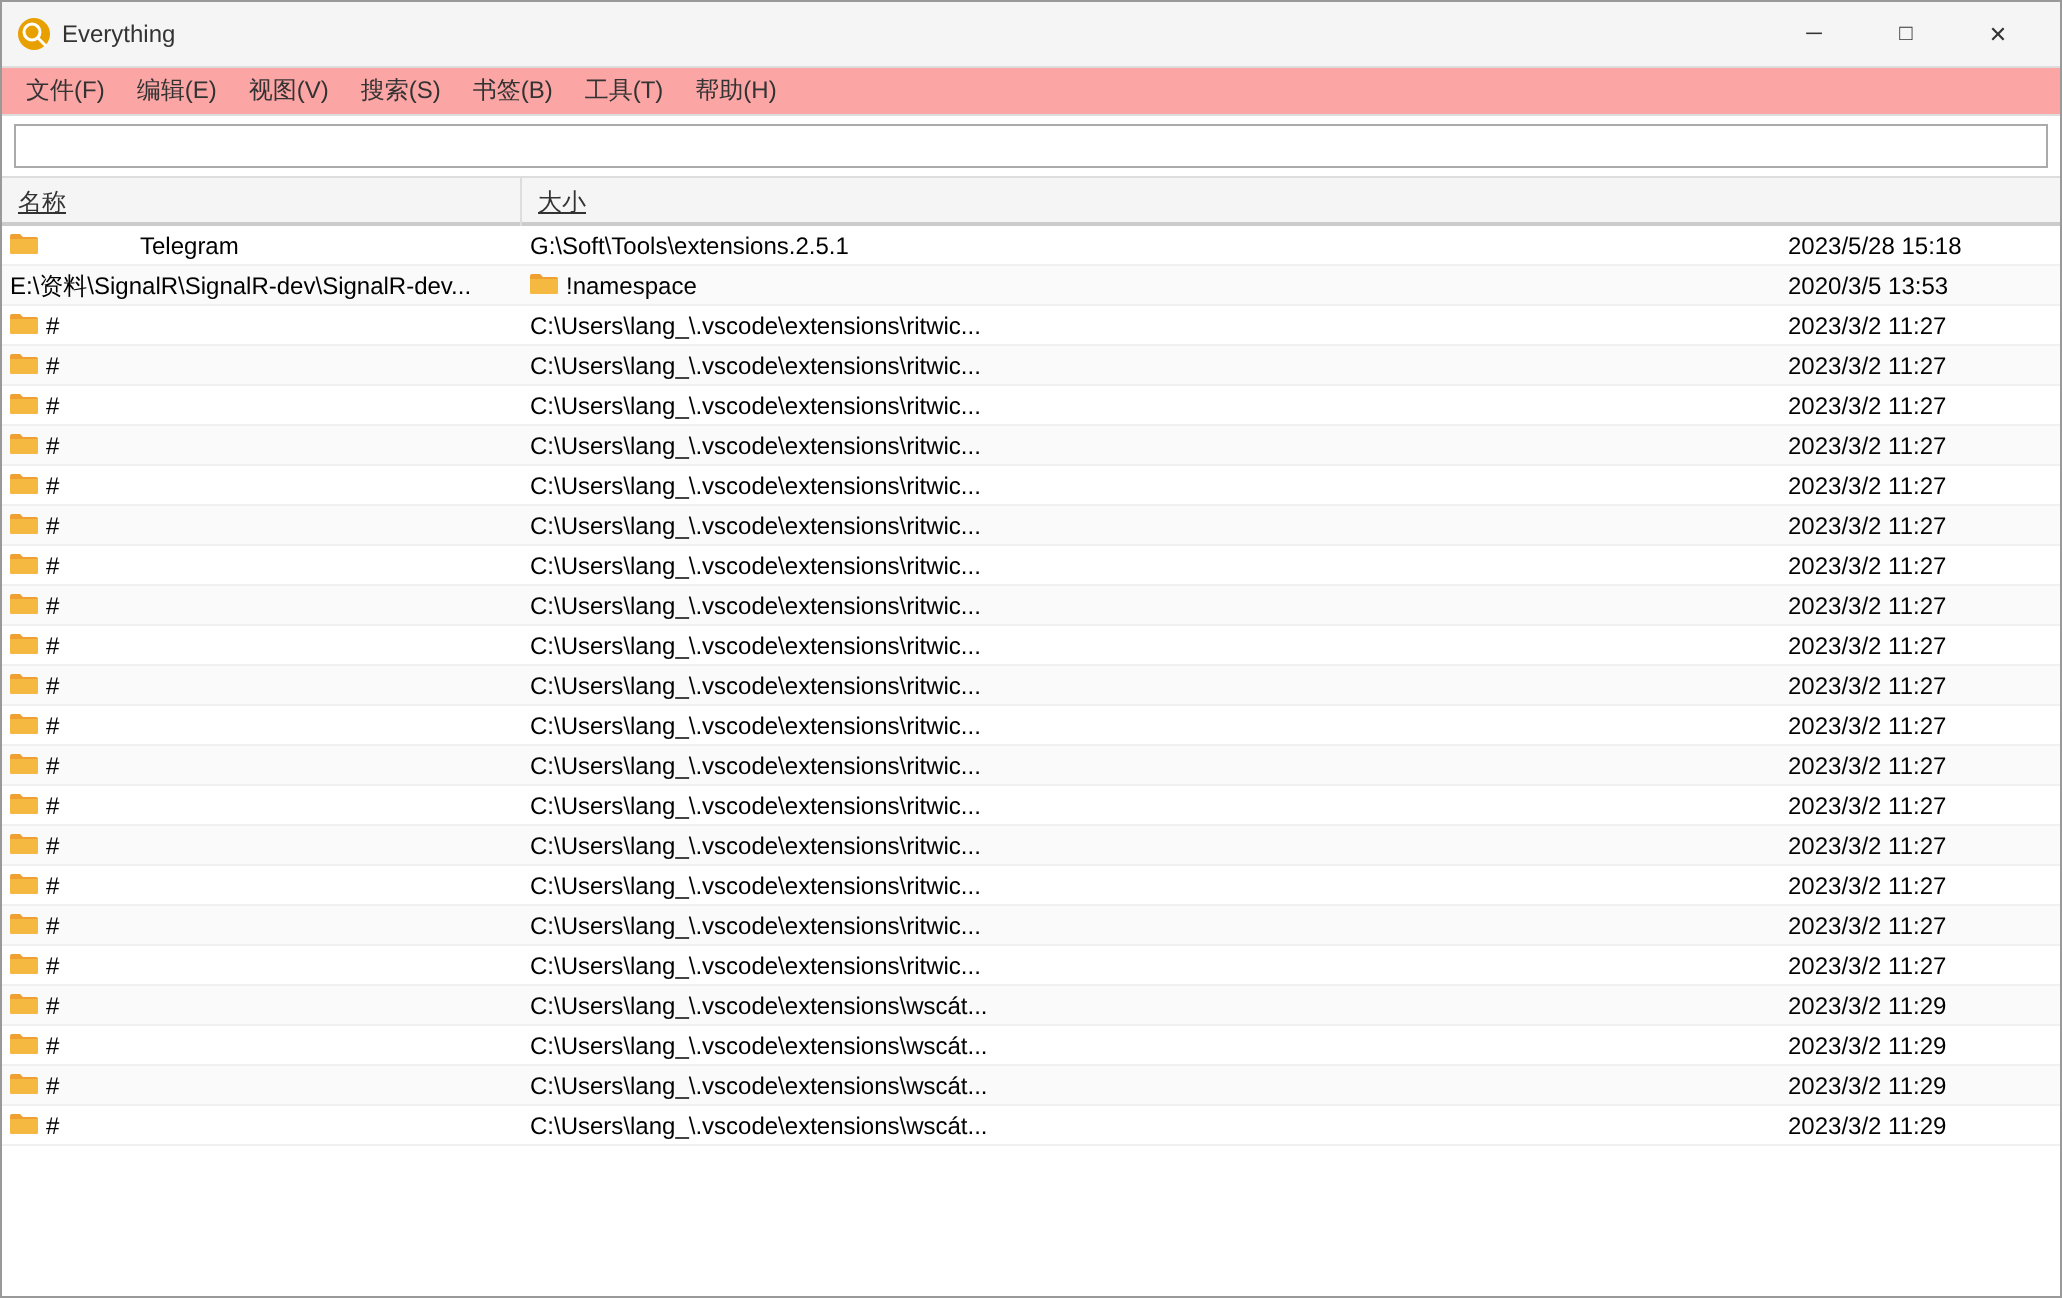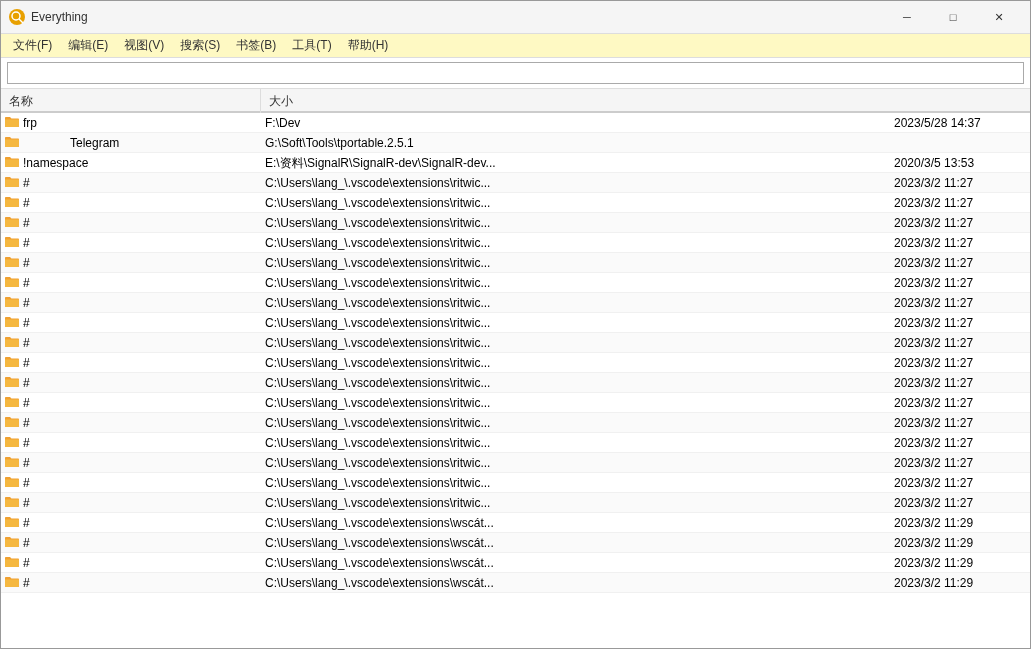--- a/index.html
+++ b/index.html
@@ -61,21 +61,21 @@
       background: transparent;
       cursor: pointer;
       display: flex;
       align-items: center;
       justify-content: center;
       font-size: 11px;
       color: #333;
     }
     .menu-bar {
       height: 24px;
-      background: #fef9c3;
+      background: #fca5a5;
       display: flex;
       align-items: center;
       border-bottom: 1px solid #ddd;
       padding: 0 4px;
     }
     .menu-item {
       padding: 2px 8px;
       cursor: pointer;
       font-size: 12px;
       color: #333;
@@ -116,20 +116,21 @@
     .col-header {
       padding: 0 4px 0 8px;
       font-size: 12px;
       color: #333;
       font-weight: normal;
       height: 24px;
       display: flex;
       align-items: center;
       border-right: 1px solid #ddd;
       cursor: pointer;
+      text-decoration: underline;
     }
     .col-header:last-child {
       border-right: none;
     }
     .table-body {
       flex: 1;
       overflow-y: auto;
       overflow-x: hidden;
     }
     .table-row {
@@ -212,52 +213,41 @@
   <div class="search-bar">
     <input class="search-input" type="text" style="">
   </div>
 
   <div class="table-container">
     <div class="table-header">
       <div class="col-header">名称</div>
       <div class="col-header">大小</div>
     </div>
     <div class="table-body" id="table-body">
-    <div class="table-row">
-          <div class="cell cell-name">
-            <span style="flex-shrink: 0;"><svg width="14" height="12" viewBox="0 0 14 12" fill="none" xmlns="http://www.w3.org/2000/svg">
-    <path d="M0 2C0 1.45 0.45 1 1 1H5L6.5 2.5H13C13.55 2.5 14 2.95 14 3.5V10C14 10.55 13.55 11 13 11H1C0.45 11 0 10.55 0 10V2Z" fill="#f0a030"></path>
-    <path d="M0 3.5H14V10C14 10.55 13.55 11 13 11H1C0.45 11 0 10.55 0 10V3.5Z" fill="#f5b840"></path>
-  </svg></span>
-            <span style="overflow: hidden; text-overflow: ellipsis; white-space: nowrap;">frp</span>
-          </div>
-          <div class="cell">F:\Dev</div>
-          <div class="cell"></div>
-          <div class="cell">2023/5/28 14:37</div>
-        </div>
         <div class="table-row">
           <div class="cell cell-name">
             <span style="flex-shrink: 0;"><svg width="14" height="12" viewBox="0 0 14 12" fill="none" xmlns="http://www.w3.org/2000/svg">
     <path d="M0 2C0 1.45 0.45 1 1 1H5L6.5 2.5H13C13.55 2.5 14 2.95 14 3.5V10C14 10.55 13.55 11 13 11H1C0.45 11 0 10.55 0 10V2Z" fill="#f0a030"></path>
     <path d="M0 3.5H14V10C14 10.55 13.55 11 13 11H1C0.45 11 0 10.55 0 10V3.5Z" fill="#f5b840"></path>
   </svg></span>
             <span style="overflow: hidden; text-overflow: ellipsis; white-space: nowrap; margin-left: 47px;">Telegram</span>
           </div>
-          <div class="cell">G:\Soft\Tools\tportable.2.5.1</div>
-          <div class="cell"></div>
-        </div>
-        <div class="table-row">
+          <div class="cell">G:\Soft\Tools\extensions.2.5.1</div>
+          <div class="cell"></div>
+          <div class="cell">2023/5/28 15:18</div>
+        </div>
+        <div class="table-row">
+          <div class="cell">E:\资料\SignalR\SignalR-dev\SignalR-dev...</div>
           <div class="cell cell-name">
             <span style="flex-shrink: 0;"><svg width="14" height="12" viewBox="0 0 14 12" fill="none" xmlns="http://www.w3.org/2000/svg">
     <path d="M0 2C0 1.45 0.45 1 1 1H5L6.5 2.5H13C13.55 2.5 14 2.95 14 3.5V10C14 10.55 13.55 11 13 11H1C0.45 11 0 10.55 0 10V2Z" fill="#f0a030"></path>
     <path d="M0 3.5H14V10C14 10.55 13.55 11 13 11H1C0.45 11 0 10.55 0 10V3.5Z" fill="#f5b840"></path>
   </svg></span>
             <span style="overflow: hidden; text-overflow: ellipsis; white-space: nowrap;">!namespace</span>
           </div>
-          <div class="cell">E:\资料\SignalR\SignalR-dev\SignalR-dev...</div>
           <div class="cell"></div>
           <div class="cell">2020/3/5 13:53</div>
         </div>
         <div class="table-row">
           <div class="cell cell-name">
             <span style="flex-shrink: 0;"><svg width="14" height="12" viewBox="0 0 14 12" fill="none" xmlns="http://www.w3.org/2000/svg">
     <path d="M0 2C0 1.45 0.45 1 1 1H5L6.5 2.5H13C13.55 2.5 14 2.95 14 3.5V10C14 10.55 13.55 11 13 11H1C0.45 11 0 10.55 0 10V2Z" fill="#f0a030"></path>
     <path d="M0 3.5H14V10C14 10.55 13.55 11 13 11H1C0.45 11 0 10.55 0 10V3.5Z" fill="#f5b840"></path>
   </svg></span>
             <span style="overflow: hidden; text-overflow: ellipsis; white-space: nowrap;">#</span>

